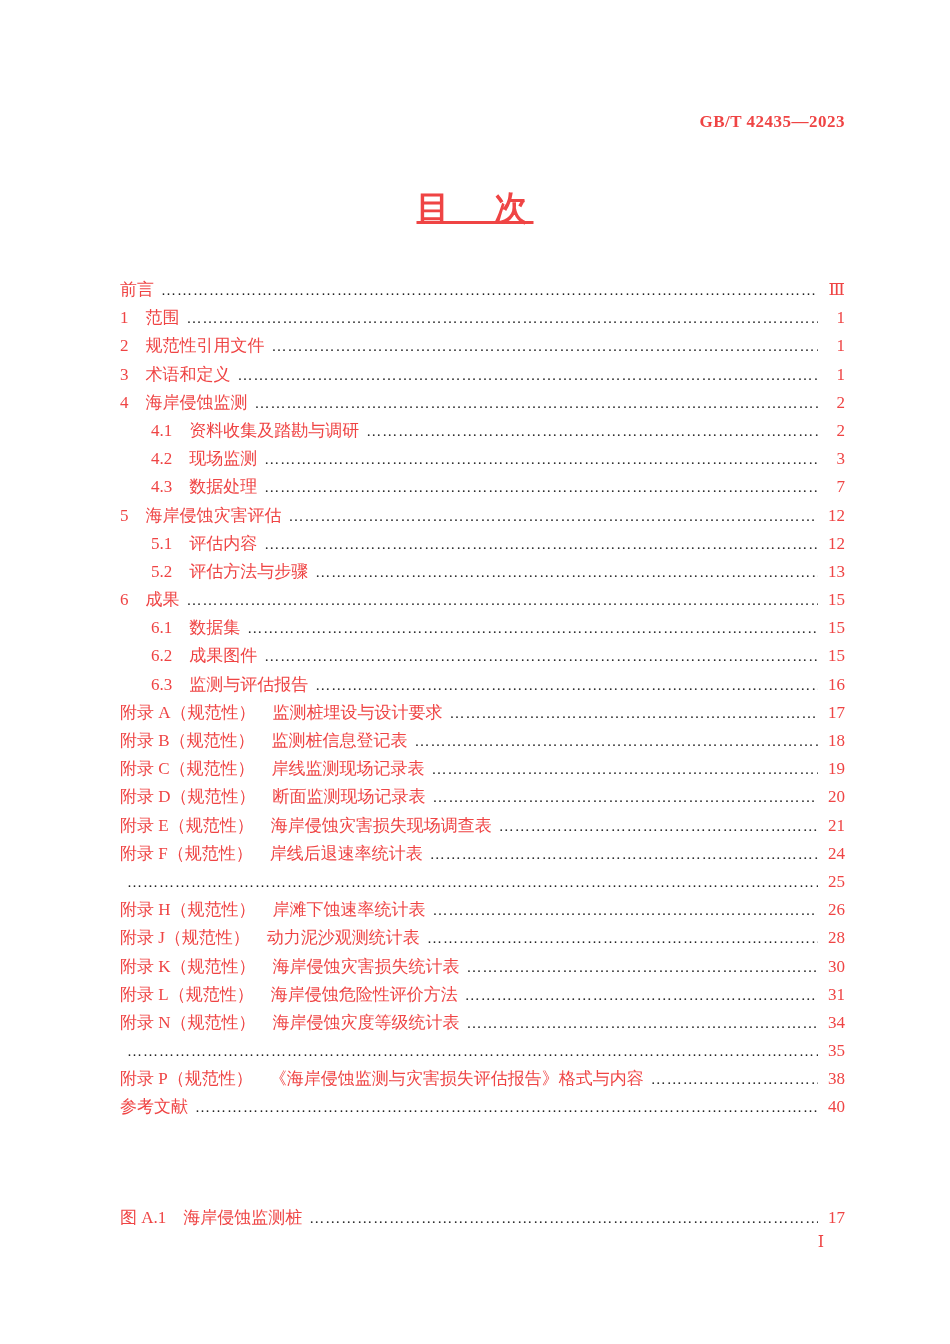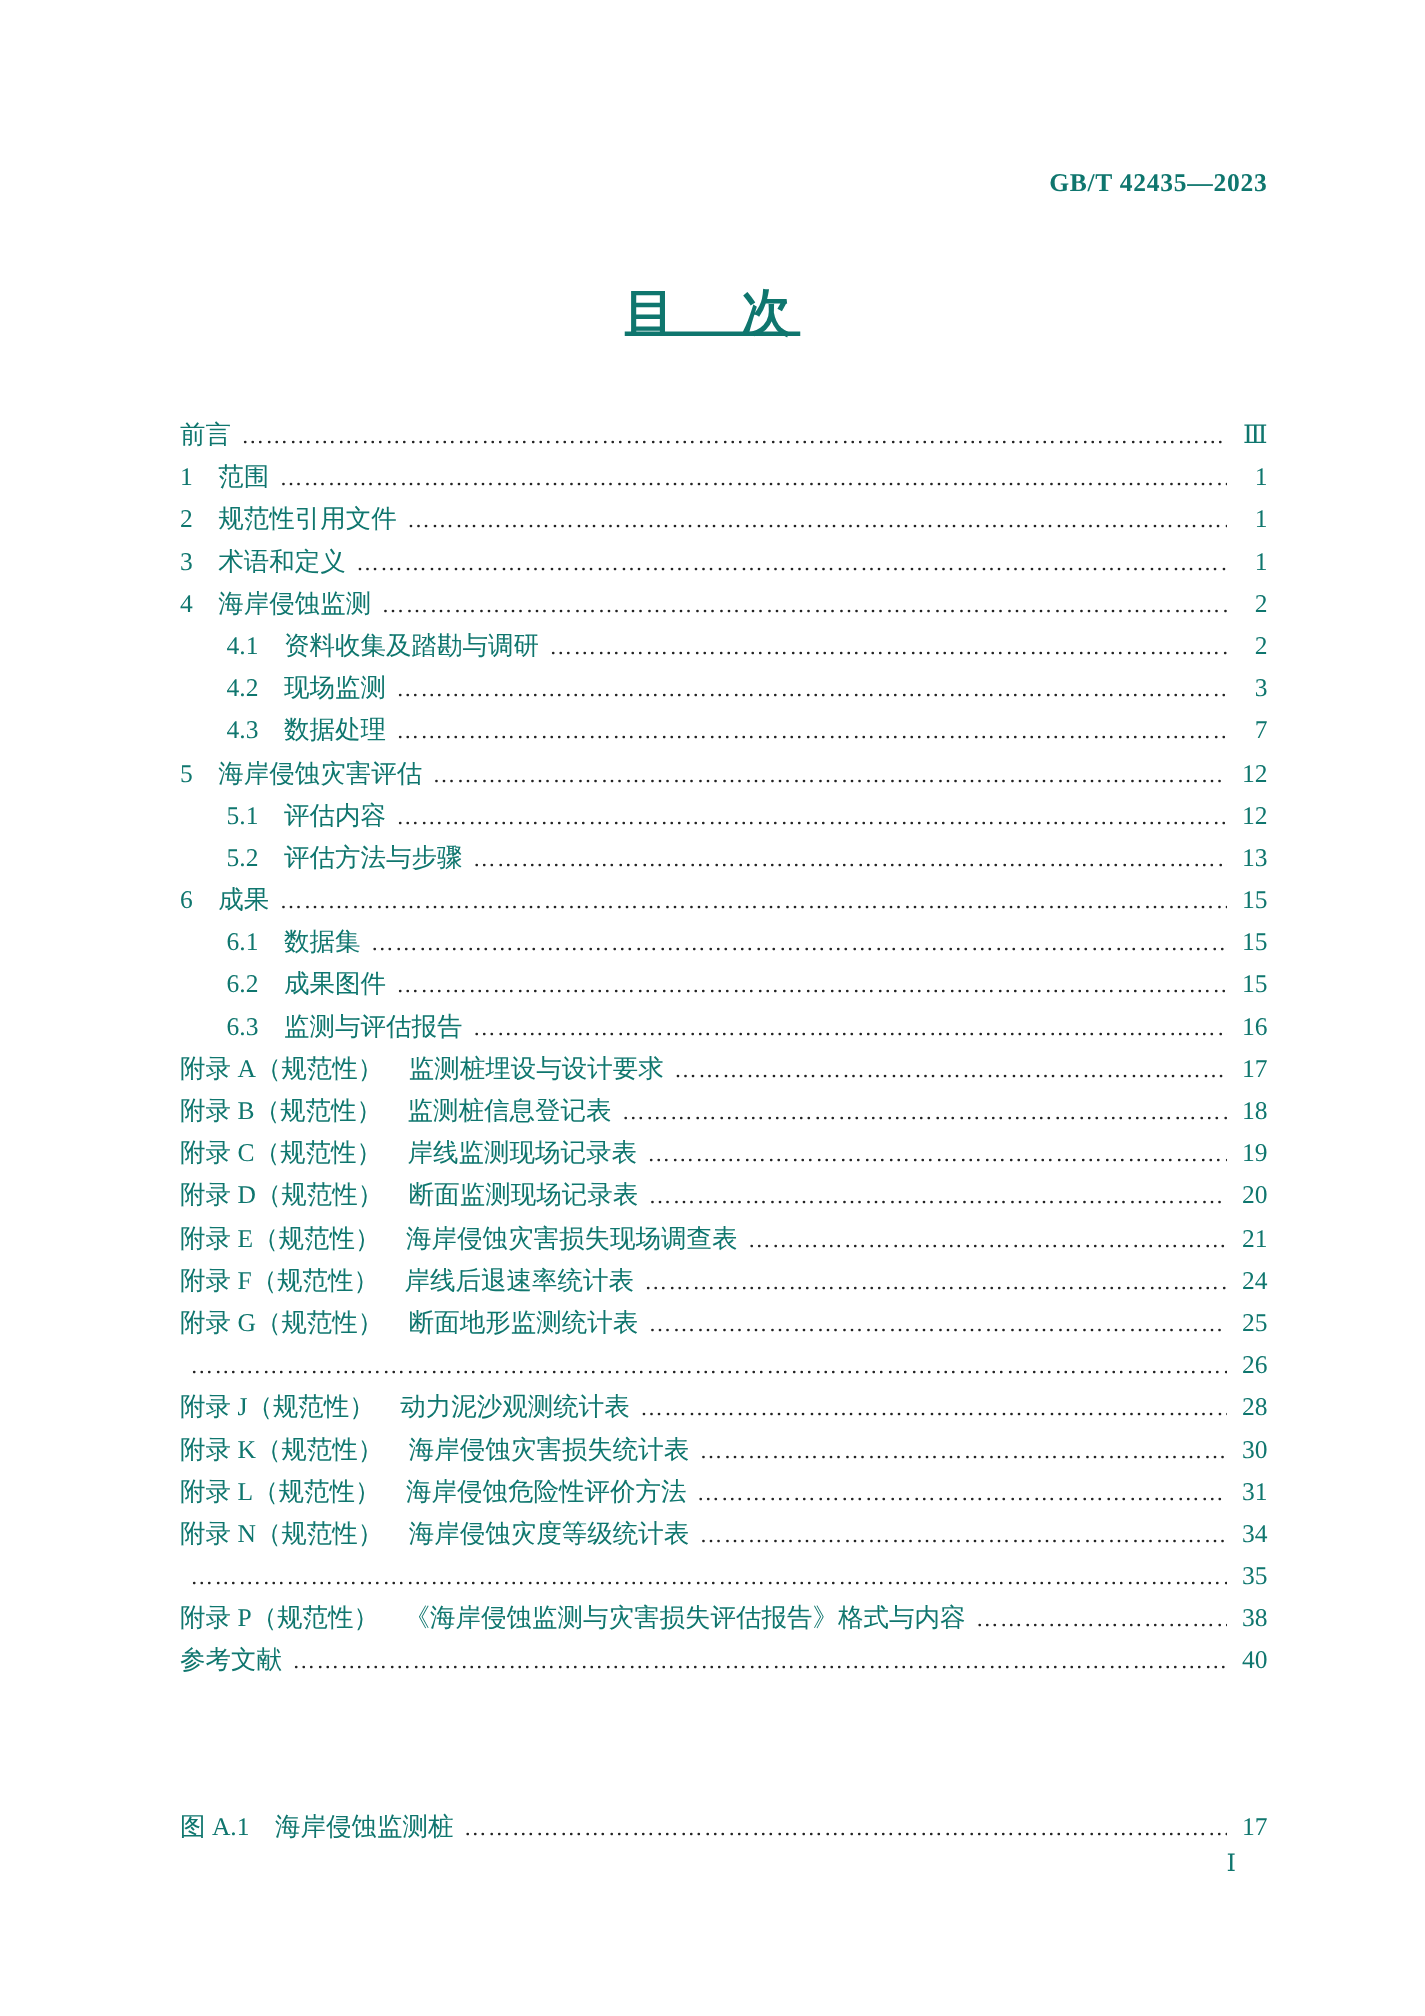--- a/index.html
+++ b/index.html
@@ -2,21 +2,21 @@
 <html><head>
 <meta charset="utf-8">
 <style>
   html,body{margin:0;padding:0;background:#e8e8e8;}
   .page{
     position:relative;
     width:950px;height:1344px;
     margin:0 auto;
     background:#ffffff;
     font-family:"Liberation Serif","DejaVu Serif",serif;
-    color:#0f766e;
+    color:#ef4444;
     overflow:hidden;
   }
   .doc-header{
     position:absolute;
     top:112px;
     right:105px;
     font-size:17px;
     font-weight:bold;
     letter-spacing:0.5px;
   }
@@ -193,25 +193,25 @@
         <span class="toc-label">附录 E（规范性）　海岸侵蚀灾害损失现场调查表</span>
         <span class="leader"></span>
         <span class="toc-page">21</span>
       </div>
       <div class="toc-row">
         <span class="toc-label">附录 F（规范性）　岸线后退速率统计表</span>
         <span class="leader"></span>
         <span class="toc-page">24</span>
       </div>
       <div class="toc-row">
-        <span class="toc-label">附录 G（规范性）　断面地形监测统计表</span>
         <span class="leader"></span>
         <span class="toc-page">25</span>
       </div>
       <div class="toc-row">
+        <span class="toc-label">附录 H（规范性）　岸滩下蚀速率统计表</span>
         <span class="leader"></span>
         <span class="toc-page">26</span>
       </div>
       <div class="toc-row">
         <span class="toc-label">附录 J（规范性）　动力泥沙观测统计表</span>
         <span class="leader"></span>
         <span class="toc-page">28</span>
       </div>
       <div class="toc-row">
         <span class="toc-label">附录 K（规范性）　海岸侵蚀灾害损失统计表</span>

